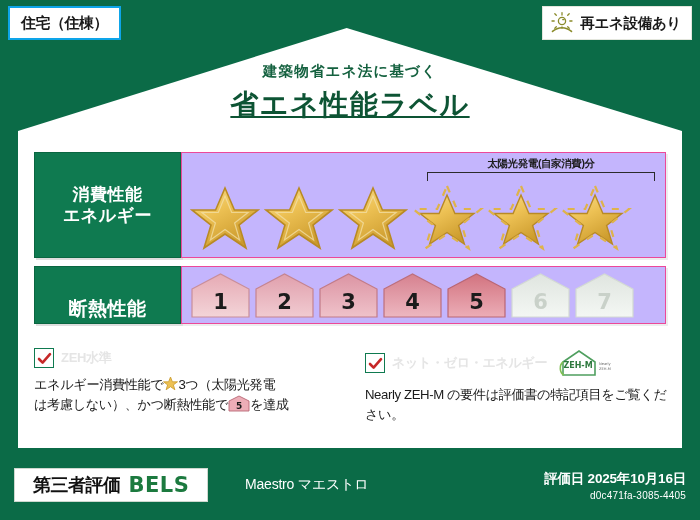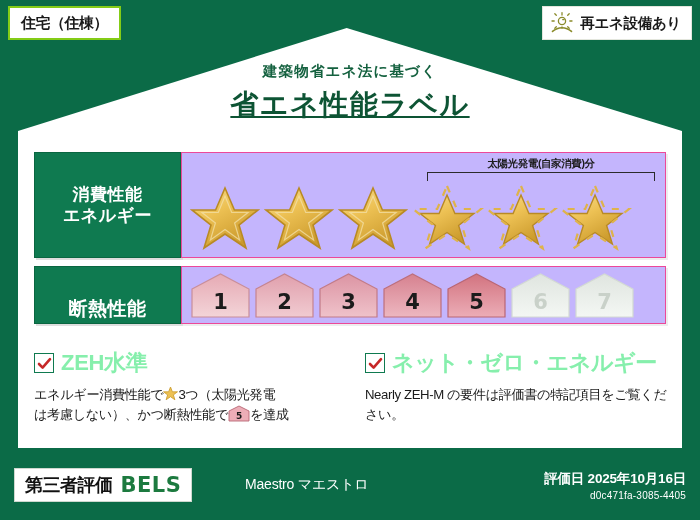--- a/index.html
+++ b/index.html
@@ -22,21 +22,21 @@
     background: #ffffff;
     clip-path: polygon(0% 24.5%, 49.5% 0%, 100% 24.5%, 100% 100%, 0% 100%);
   }
 
   
   .cat-tag {
     position: absolute;
     left: 8px; top: 6px;
     width: 113px; height: 34px;
     background: #ffffff;
-    border: 2px solid #84cc16;
+    border: 2px solid #0ea5e9;
     display: flex; align-items: center; justify-content: center;
     z-index: 6;
   }
   .cat-tag span {
     font-size: 15px; font-weight: bold;
     color: #1a1a1a;
     letter-spacing: -0.5px;
     white-space: nowrap;
   }
 
@@ -135,41 +135,41 @@
   .note-col.right { padding-left: 14px; padding-right: 0; }
 
   .note-head { display: flex; align-items: center; gap: 7px; }
   .chk {
     width: 20px; height: 20px; flex: none;
     border: 1.6px solid #0f7a50; background: #fff;
     display: flex; align-items: center; justify-content: center;
   }
   .chk svg { width: 15px; height: 15px; display: block; }
   .note-head .nh-text {
-    font-size: 22px; font-weight: bold;
-    color: #86efac; letter-spacing: -0.3px; white-space: nowrap;
+    font-size: 13px; font-weight: bold;
+    color: #e5e5e5; letter-spacing: -0.3px; white-space: nowrap;
   }
   .zehm-logo { width: 58px; height: 30px; display: block; margin-left: 4px; }
 
   .note-body {
     margin-top: 7px;
     font-size: 13.2px; line-height: 1.55;
     color: #1a1a1a; letter-spacing: -0.4px;
   }
   .inline-star { width: 15px; height: 15px; vertical-align: -2px; }
   .inline-house { width: 22px; height: 17px; vertical-align: -3px; }
 
   
   .footer { position: absolute; left: 0; bottom: 0; width: 700px; height: 60px; z-index: 6; }
   .bels-box {
     position: absolute; left: 14px; top: 8px;
     height: 34px; background: #ffffff;
     border: 1px solid #cfd8cf;
     display: flex; align-items: center; gap: 8px;
-    padding: 0 10px;
+    padding: 0 18px;
   }
   .bels-box .third { font-size: 18px; font-weight: bold; color: #111; letter-spacing: -0.5px; }
   .bels-box .bels {
     font-size: 21px; font-weight: bold; color: #1c7a3f;
     letter-spacing: 0.5px; font-family: "DejaVu Sans", sans-serif;
   }
   .maestro {
     position: absolute; left: 245px; top: 16px;
     font-size: 14px; color: #ffffff; letter-spacing: -0.2px;
   }

